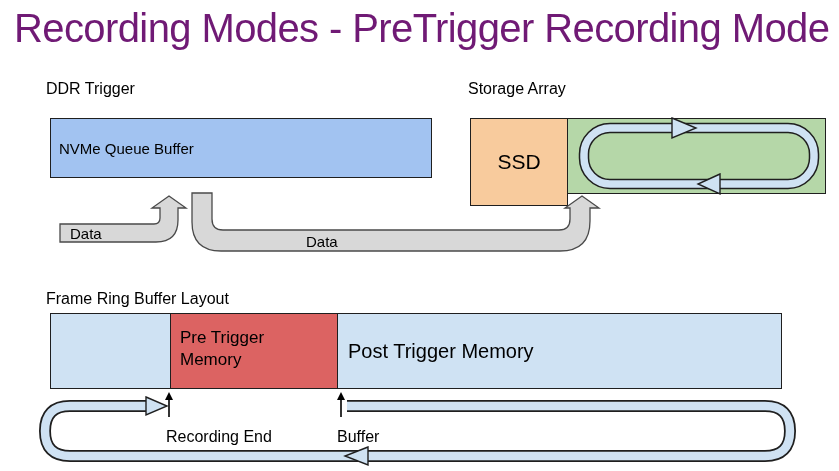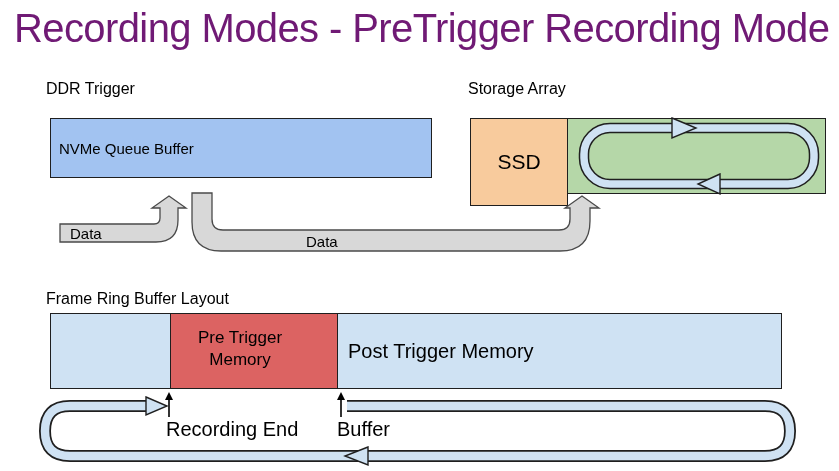--- a/index.html
+++ b/index.html
@@ -15,29 +15,29 @@
   .sec-label { position:absolute; font-size:16px; }
   .box { position:absolute; border:1px solid #1f1f1f; box-sizing:border-box; }
   .nvme { left:50px; top:118px; width:382px; height:60px;
           display:flex; align-items:center; padding-left:8px; font-size:15px; }
   .ssd  { left:470px; top:118px; width:98px; height:88px;
           display:flex; align-items:center; justify-content:center; font-size:21px; }
   .green{ left:567px; top:118px; width:259px; height:76px; }
   .ring-caption { position:absolute; left:0; right:0; top:20px; text-align:center;
                   font-size:14px; line-height:18px; }
   .bar { position:absolute; left:50px; top:313px; width:732px; height:76px;
-         border:1px solid #1f1f1f; box-sizing:border-box; display:flex;text-align:center; }
+         border:1px solid #1f1f1f; box-sizing:border-box; display:flex; }
   .seg { height:100%; box-sizing:border-box; }
   .seg.free { width:119px; }
   .seg.pre  { width:168px; border-left:1px solid #1f1f1f; border-right:1px solid #1f1f1f;
               padding:13px 0 0 9px; font-size:17px; line-height:22px; }
   .seg.pre .seg-text { display:block; width:120px; }
   .seg.post { flex:1; display:flex; align-items:center; padding-left:10px; font-size:20px; }
   .data-label { position:absolute; font-size:15px; }
-  .tick-label { position:absolute; font-size:20px; }
+  .tick-label { position:absolute; font-size:16px;margin-top:10px; }
   .overlay { position:absolute; left:0; top:0; pointer-events:none; }
 </style>
 </head>
 <body>
 
 <div class="stage">
 
   <h1 class="title" style="color: #701a75;">Recording Modes - PreTrigger Recording Mode</h1>
 
   <div class="sec-label" style="left:46px;top:80px">DDR Trigger</div>

